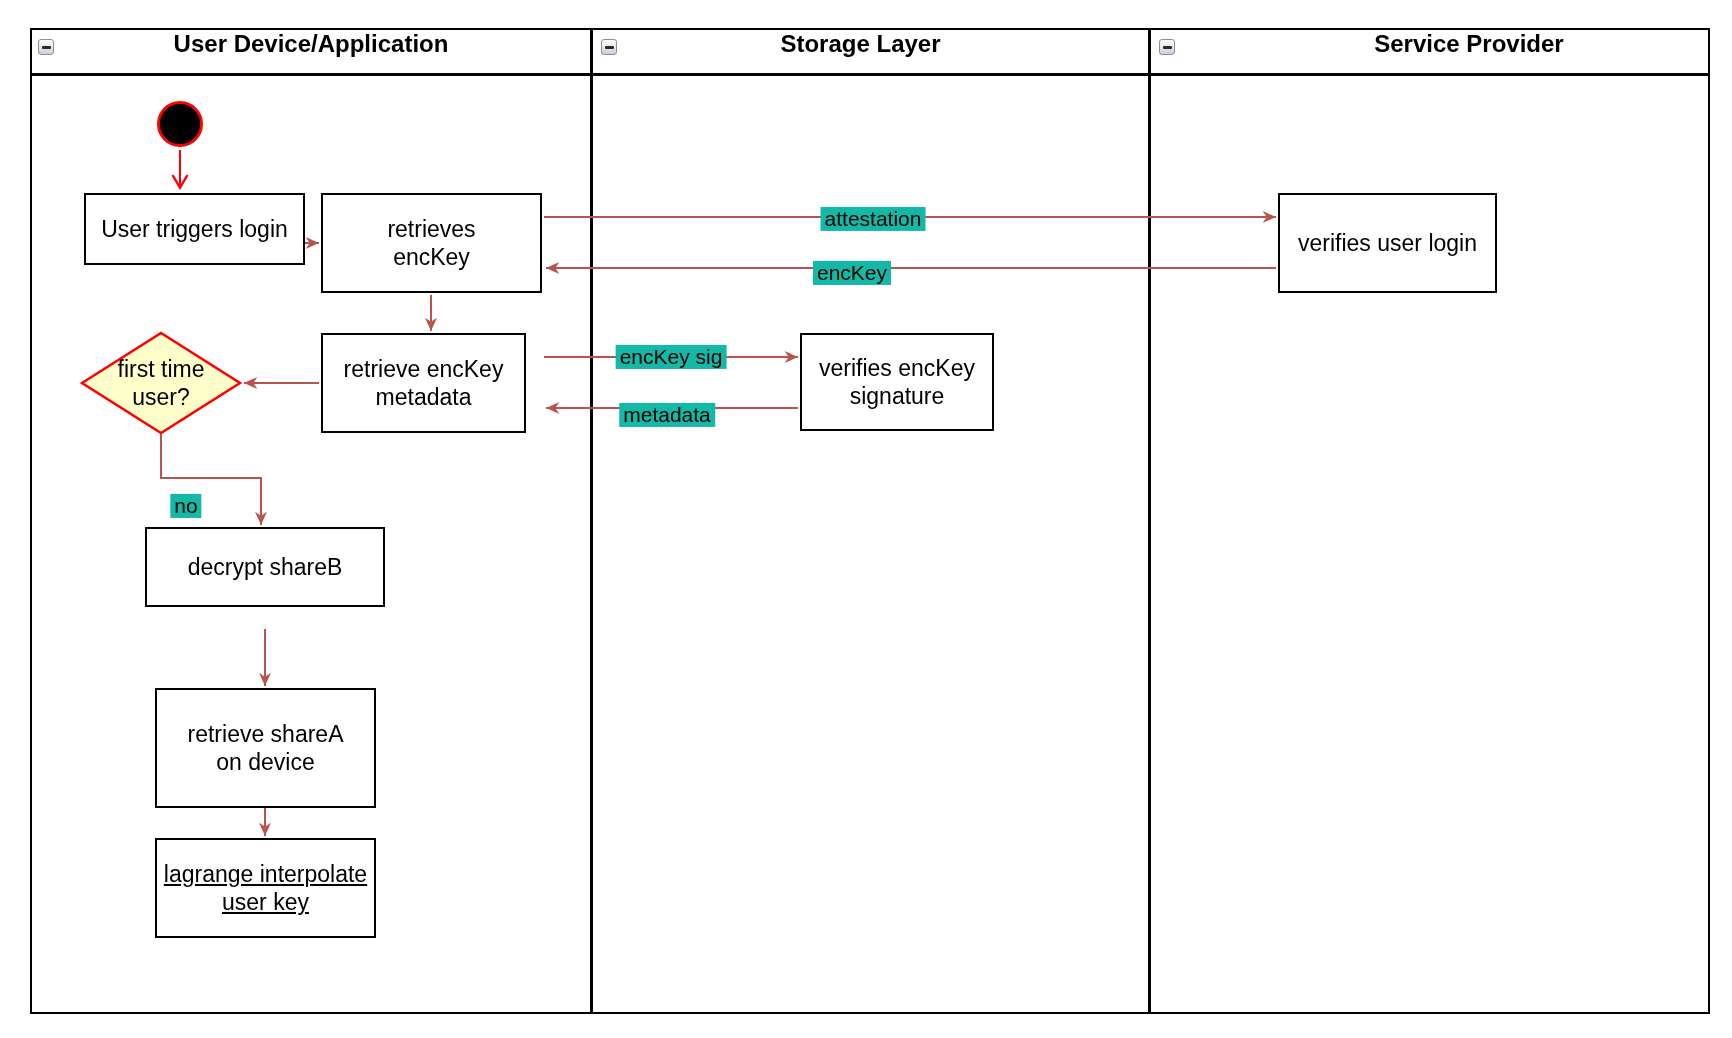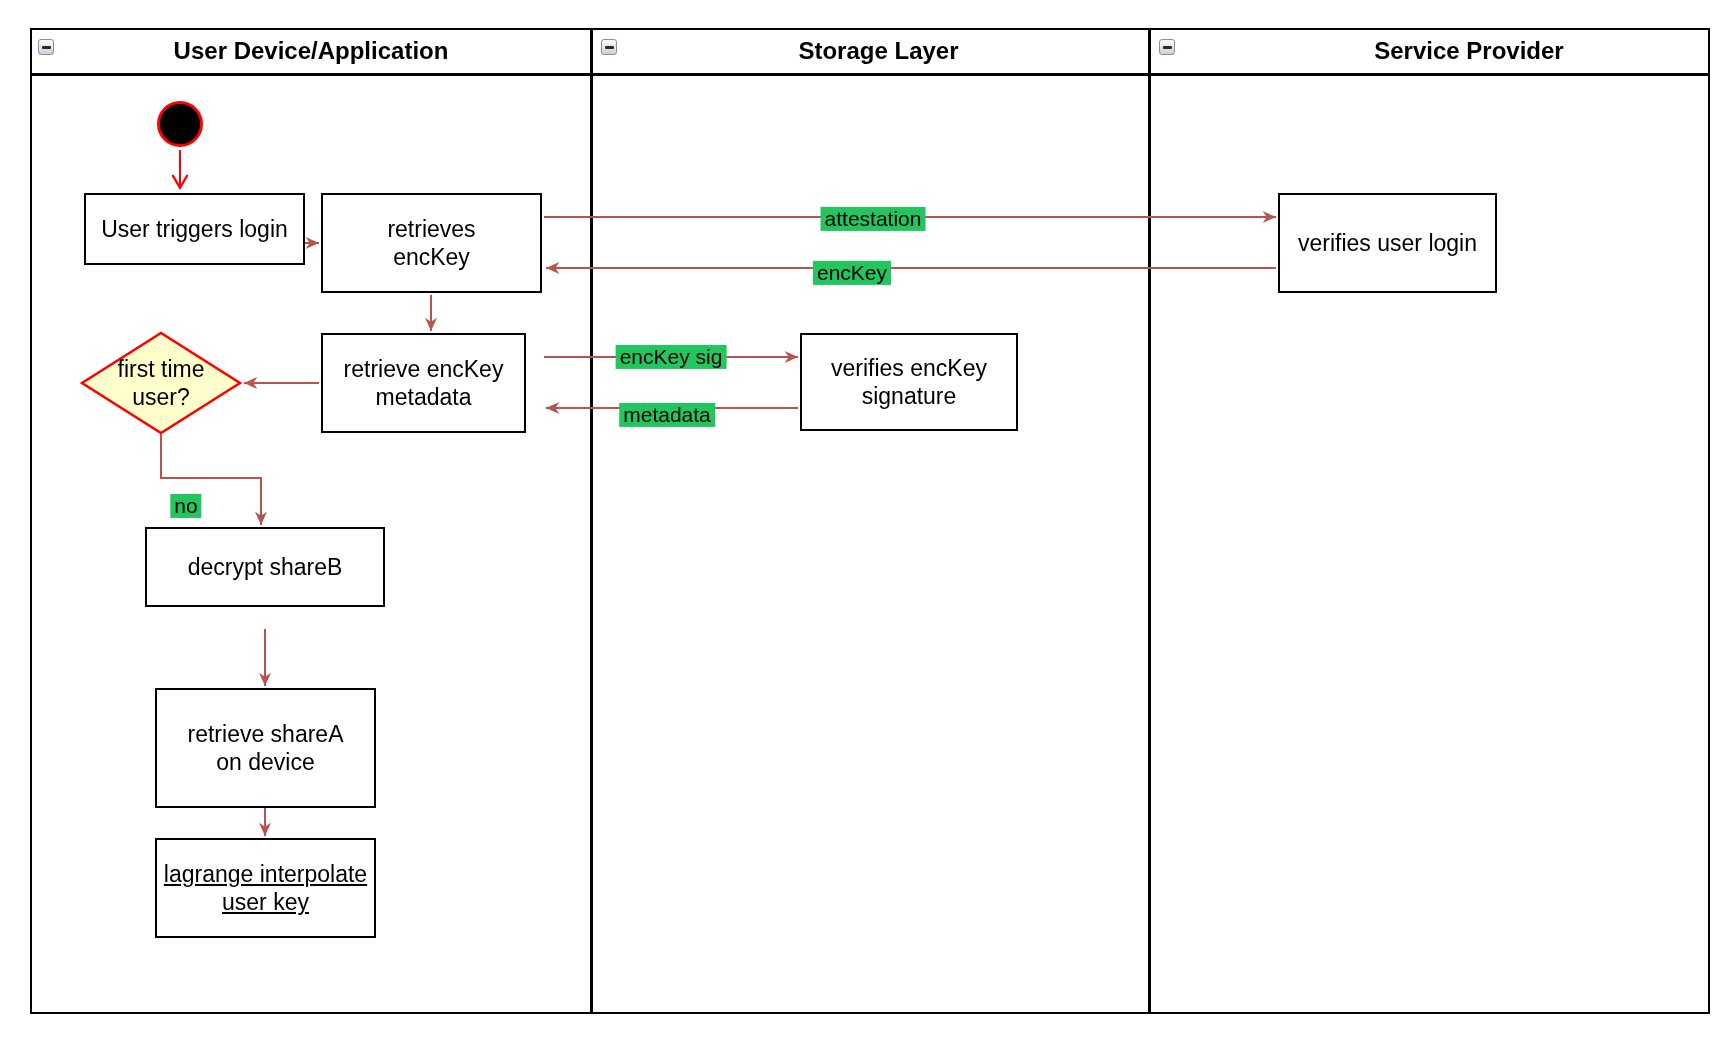--- a/index.html
+++ b/index.html
@@ -5,51 +5,51 @@
   html,body{margin:0;padding:0;background:#ffffff;}
   body{
     width:1732px;height:1038px;position:relative;overflow:hidden;
     font-family:"Liberation Sans","DejaVu Sans",sans-serif;color:#000;
   }
   .abs{position:absolute;}
   
   .pool{left:30px;top:28px;width:1680px;height:986px;border:2px solid #000;box-sizing:border-box;background:#fff;}
   .vdiv{top:28px;width:3px;height:986px;background:#000;}
   .hsep{left:31px;top:73px;width:1678px;height:3px;background:#000;}
-  .lane-header{top:30px;height:42px;display:flex;align-items:center;justify-content:center;
+  .lane-header{top:30px;height:42px;display:flex;justify-content:center;
     font-size:24px;font-weight:bold;}
   .collapse-btn{width:16px;height:16px;top:39px;border:1px solid #8a8f99;border-radius:3px;
     background:linear-gradient(#fdfdfd, #e8ebf0 45%, #c9cfda);box-sizing:border-box;
     display:flex;align-items:center;justify-content:center;cursor:pointer;}
   .collapse-btn .minus{width:9px;height:3px;background:#2b2b2b;border-radius:1px;}
   
   .node{background:#fff;border:2px solid #000;box-sizing:border-box;
     display:flex;align-items:center;justify-content:center;text-align:center;
     font-size:23px;line-height:1.22;white-space:pre-line;}
   .start{left:157px;top:101px;width:46px;height:46px;background:#000;
     border:3px solid #ff0000;border-radius:50%;box-sizing:border-box;}
   .diamond-text{left:82px;top:333px;width:158px;height:100px;display:flex;align-items:center;
     justify-content:center;text-align:center;font-size:23px;line-height:1.22;white-space:pre-line;}
   
-  .elbl{transform:translate(-50%,-50%);background:#22c55e;padding:0 4px;font-size:21px;
+  .elbl{transform:translate(-50%,-50%);background:#14b8a6;padding:0 4px;font-size:21px;
     white-space:nowrap;line-height:1.15;}
   svg.wires{left:0;top:0;pointer-events:none;}
 </style>
 </head>
 <body>
 
 <div class="abs pool"></div>
 <div class="abs vdiv" style="left:590px;"></div>
 <div class="abs vdiv" style="left:1148px;"></div>
 <div class="abs hsep"></div>
 
 <div class="abs lane-header" style="left:32px;width:558px;">
     <span>User Device/Application</span>
   </div>
-<div class="abs lane-header" style="left:611px;width:535px;">
+<div class="abs lane-header" style="left:593px;width:535px;">
     <span>Storage Layer</span>
   </div>
 <div class="abs lane-header" style="left:1151px;width:556px;margin-left:40px;">
     <span>Service Provider</span>
   </div>
 
 <div class="abs collapse-btn" style="left:38px;">
     <div class="minus"></div>
   </div>
 <div class="abs collapse-btn" style="left:601px;">
@@ -98,21 +98,21 @@
 user?</div>
 
 <div class="abs node" style="left:145px;top:527px;width:240px;height:80px;">decrypt shareB</div>
 
 <div class="abs node" style="left:155px;top:688px;width:221px;height:120px;">retrieve shareA
 on device</div>
 
 <div class="abs node" style="left:155px;top:838px;width:221px;height:100px;text-decoration:underline;">lagrange interpolate
 user key</div>
 
-<div class="abs node" style="left:800px;top:333px;width:218px;height:98px;text-align:center;">verifies encKey
+<div class="abs node" style="left:800px;top:333px;width:194px;height:98px;text-align:center;">verifies encKey
 signature</div>
 
 <div class="abs node" style="left:1278px;top:193px;width:219px;height:100px;text-align:right;">verifies user login</div>
 
 <div class="abs elbl" style="left:873px;top:219px;">attestation</div>
 <div class="abs elbl" style="left:852px;top:273px;">encKey</div>
 <div class="abs elbl" style="left:671px;top:357px;">encKey sig</div>
 <div class="abs elbl" style="left:667px;top:415px;">metadata</div>
 <div class="abs elbl" style="left:186px;top:506px;">no</div>
 

